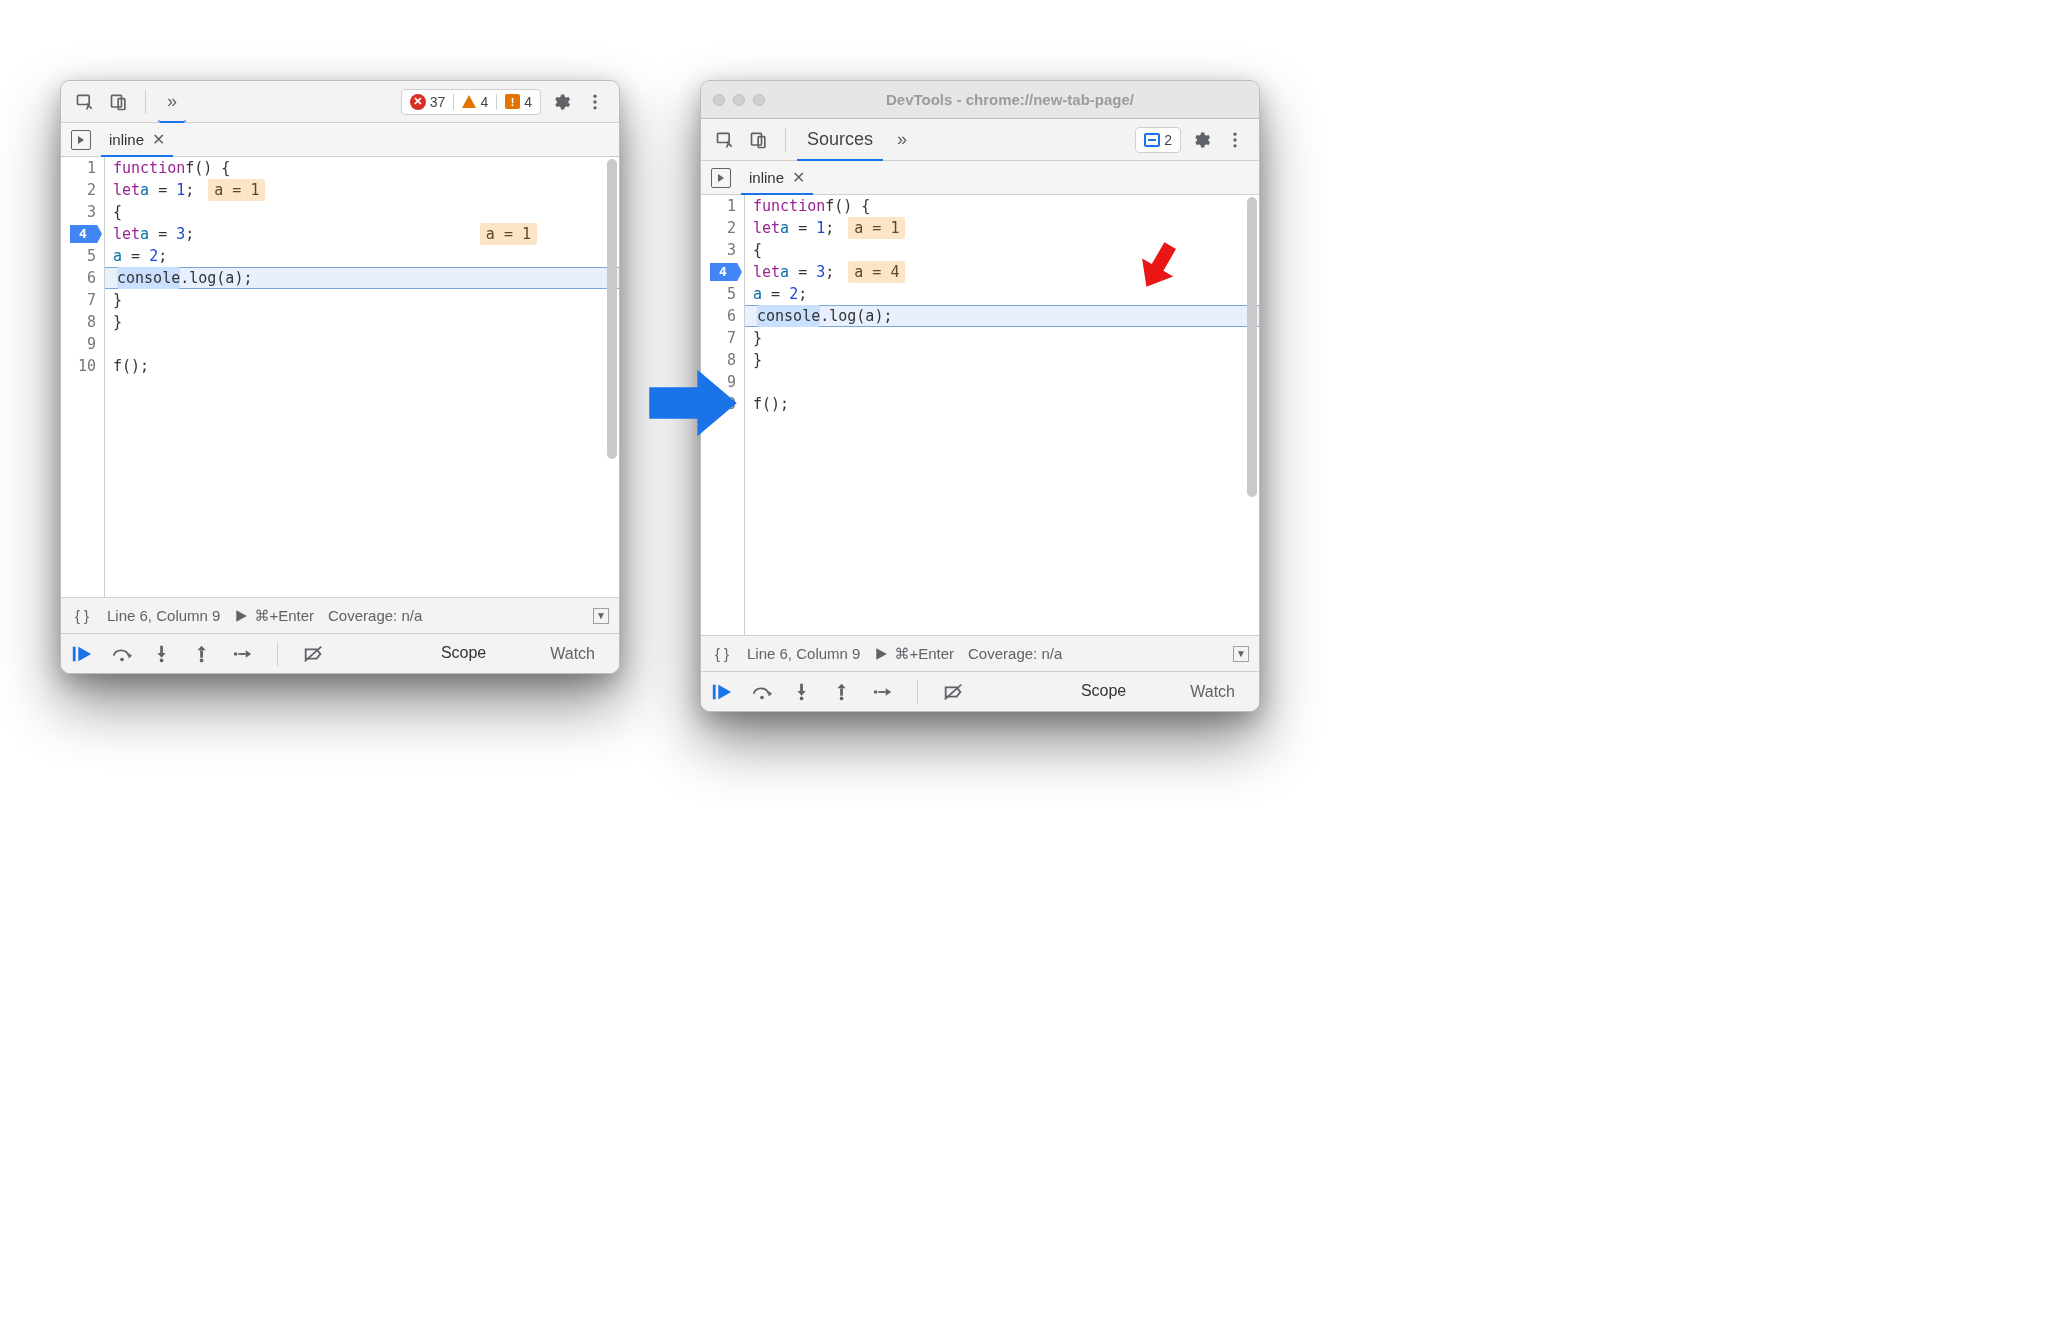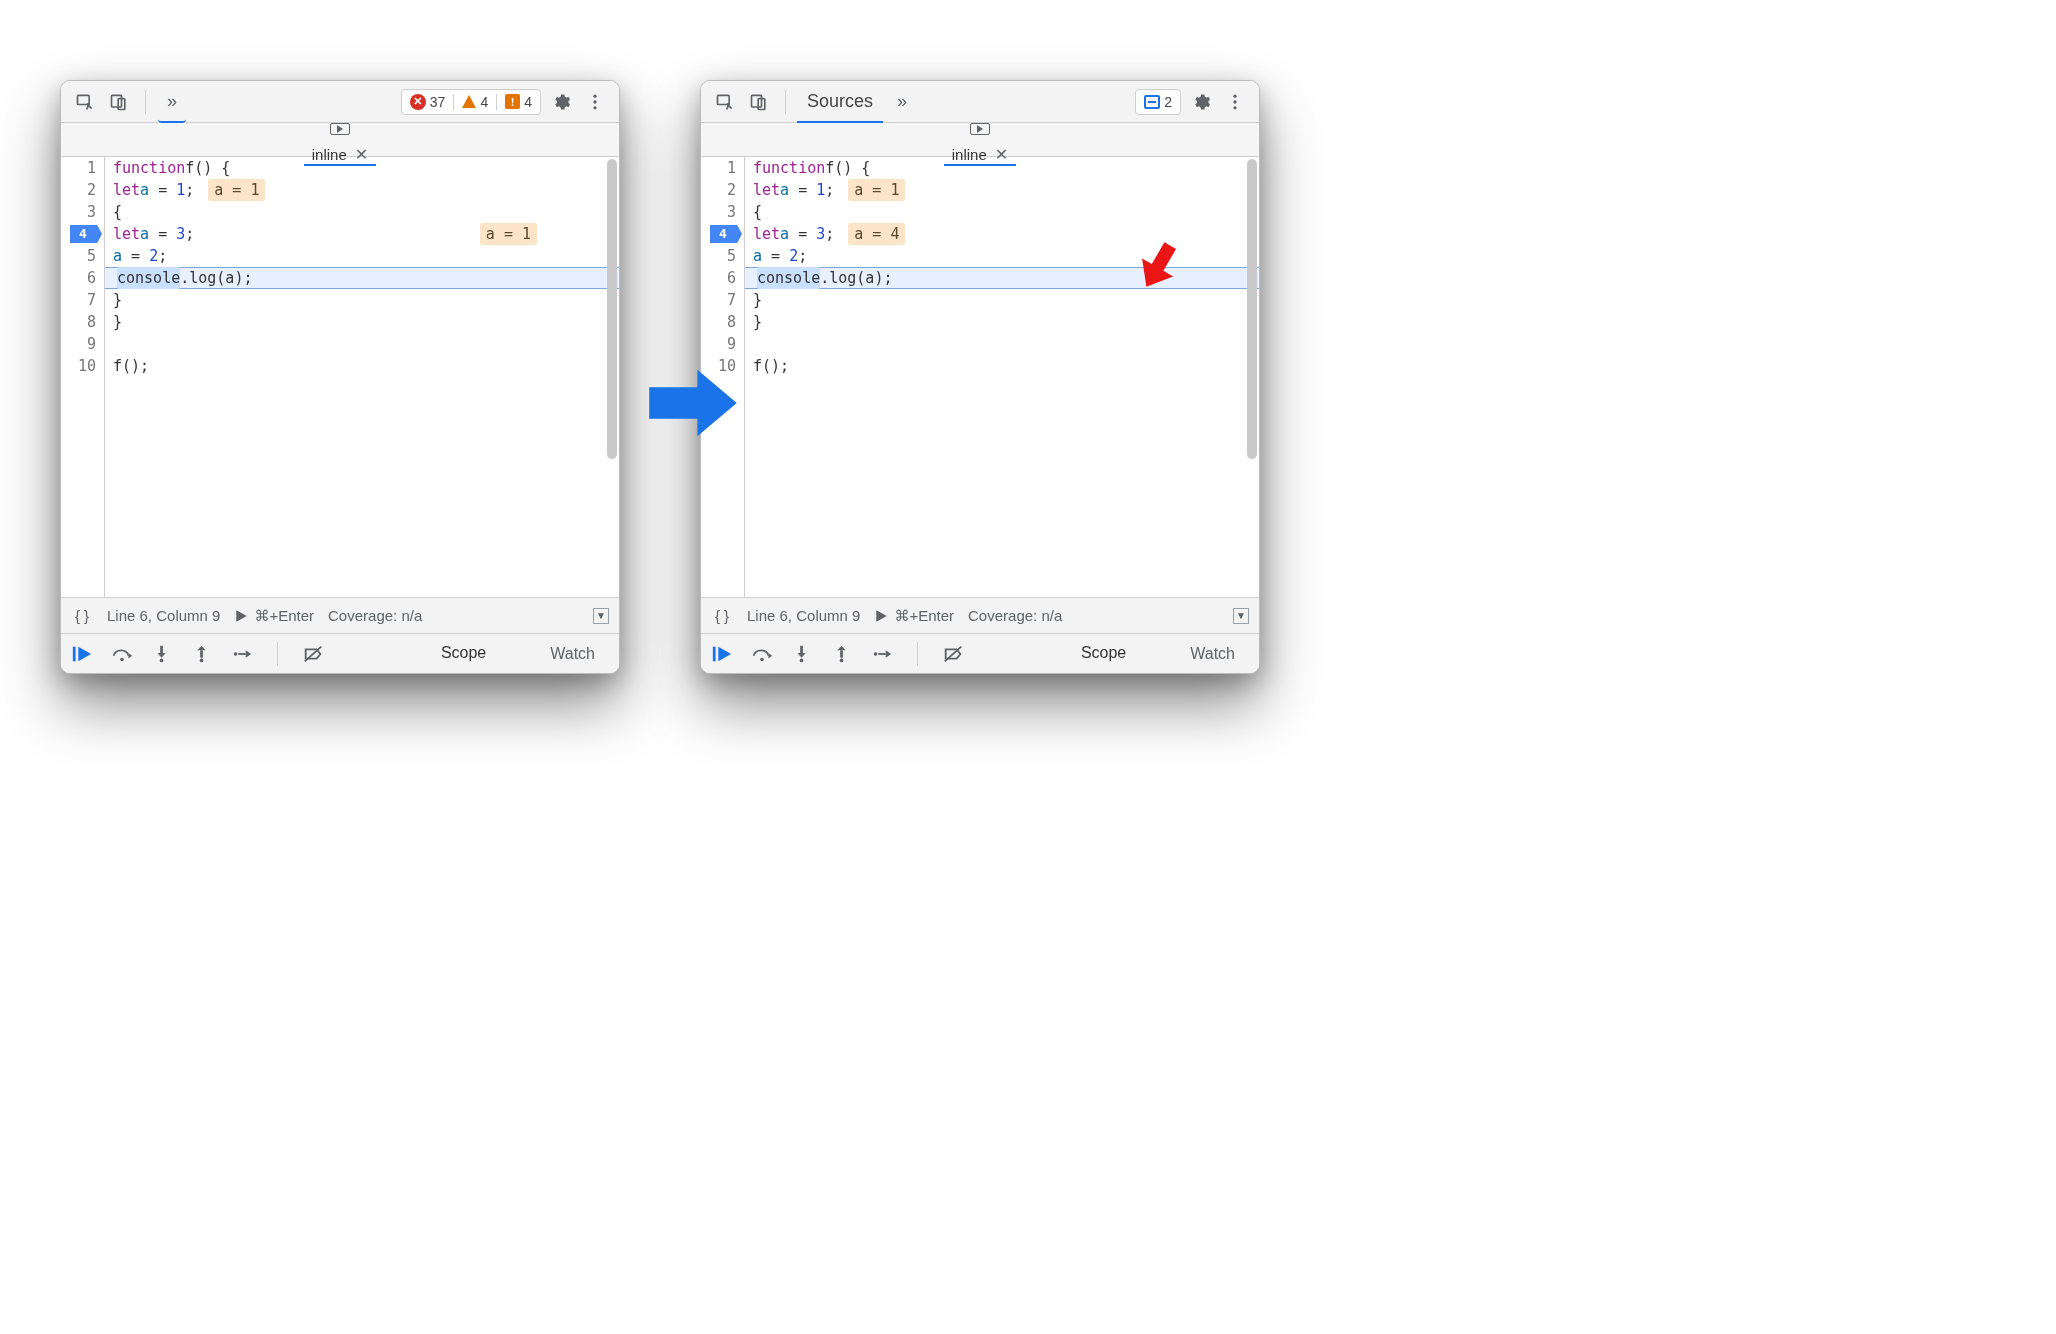--- a/index.html
+++ b/index.html
@@ -85,21 +85,20 @@
   .msg-badge{display:flex;align-items:center;gap:4px;border:1px solid var(--border);border-radius:4px;height:26px;padding:0 8px;background:#fff;color:#444;}
   .msg-ic{width:16px;height:14px;border:2px solid #1a73e8;border-radius:2px;position:relative;}
   .msg-ic::after{content:"";position:absolute;width:8px;height:2px;background:#1a73e8;top:4px;left:2px;}
 
   
   .tabstrip {
     height:34px;background:var(--toolbar-bg-light);
     display:flex;align-items:center;gap:10px;padding:0 10px;
     border-bottom:1px solid var(--border);
     font-size:15px;
-    flex-direction:column;
   }
   .ts-icon{width:20px;height:20px;border:1.5px solid #5f6368;display:flex;align-items:center;justify-content:center;border-radius:2px;}
   .filetab{display:flex;align-items:center;gap:8px;height:34px;padding:0 8px;border-bottom:2px solid var(--blue-tab);margin-bottom:-1px;color:#333;}
   .filetab .x{color:#5f6368;font-size:16px;}
 
   
   .code-wrap{display:flex;height:440px;position:relative;font-family:Menlo,Consolas,monospace;font-size:15px;line-height:22px;}
   .gutter{width:44px;text-align:right;padding-right:8px;color:#777;background:#fff;border-right:1px solid var(--border);}
   .gutter-row{height:22px;position:relative;}
   .bp {
@@ -289,20 +288,28 @@
             </svg>
           </div>
         <div class="panel-tabs">
           <div class="panel-tab active">Scope</div>
           <div class="panel-tab">Watch</div>
         </div>
       </div>
     </div>
 
     <div class="window inactive" style="position:relative;">
+      <div class="titlebar">
+        <div class="lights">
+          <div class="light red"></div>
+          <div class="light yellow"></div>
+          <div class="light green"></div>
+        </div>
+        <div class="title">DevTools - chrome://new-tab-page/</div>
+      </div>
 
       <div class="toolbar">
         <div class="tbtn">
           <svg viewBox="0 0 24 24" width="20" height="20" fill="none" stroke="#5f6368" stroke-width="2">
               <rect x="3" y="4" width="14" height="11" rx="1"></rect>
               <path d="M14 14l6 6M17 14l-3 7"></path>
             </svg>
         </div>
         <div class="tbtn">
           <svg viewBox="0 0 24 24" width="20" height="20" fill="none" stroke="#5f6368" stroke-width="2">

